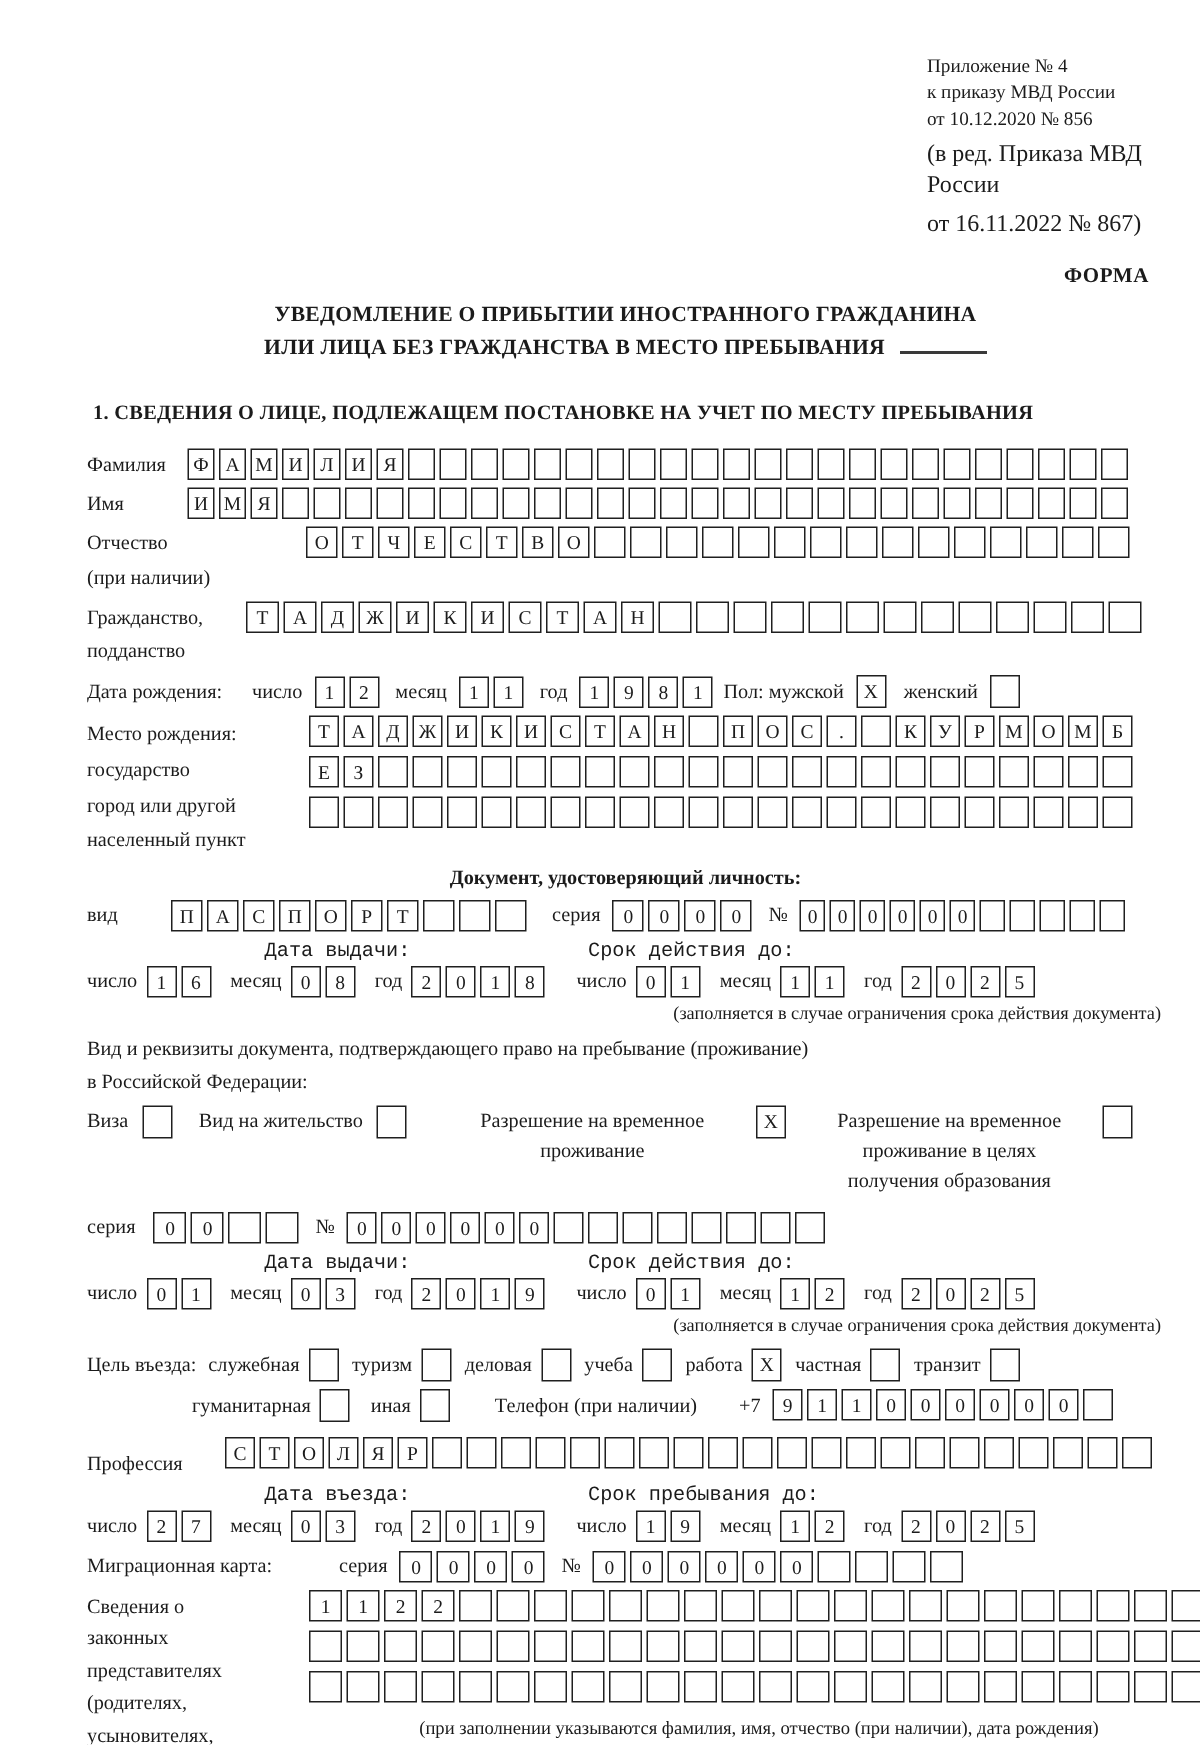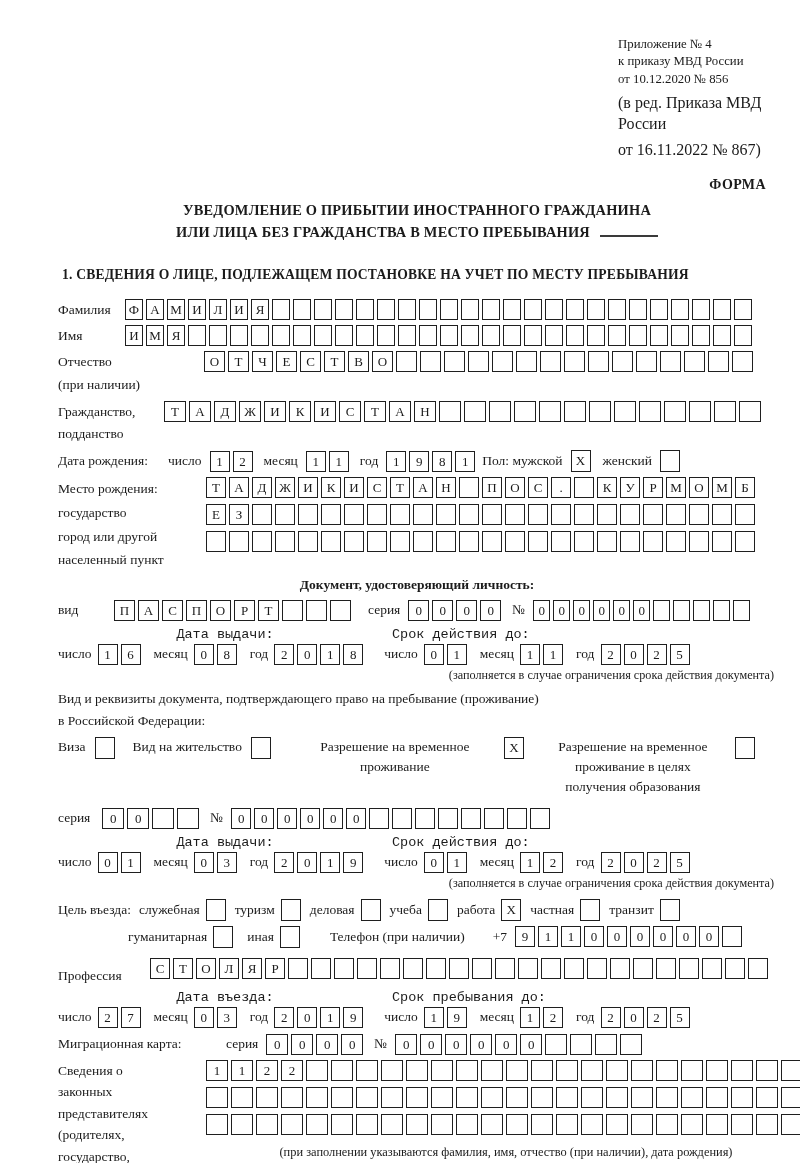--- a/index.html
+++ b/index.html
@@ -689,21 +689,21 @@
         <span class="cell"></span>
       </span>
   </div>
 
   <div class="row rowt" style="margin-top:4px;">
     <span class="lab lab-legal">
       <span>Сведения о</span><br>
       <span>законных</span><br>
       <span>представителях</span><br>
       <span>(родителях,</span><br>
-      <span>государство,</span><br>
+      <span>усыновителях,</span><br>
       <span>попечителях)</span>
     </span>
     <span class="stack">
       <span class="row cells w22">
           <span class="cell">1</span>
           <span class="cell">1</span>
           <span class="cell">2</span>
           <span class="cell">2</span>
           <span class="cell"></span>
           <span class="cell"></span>

